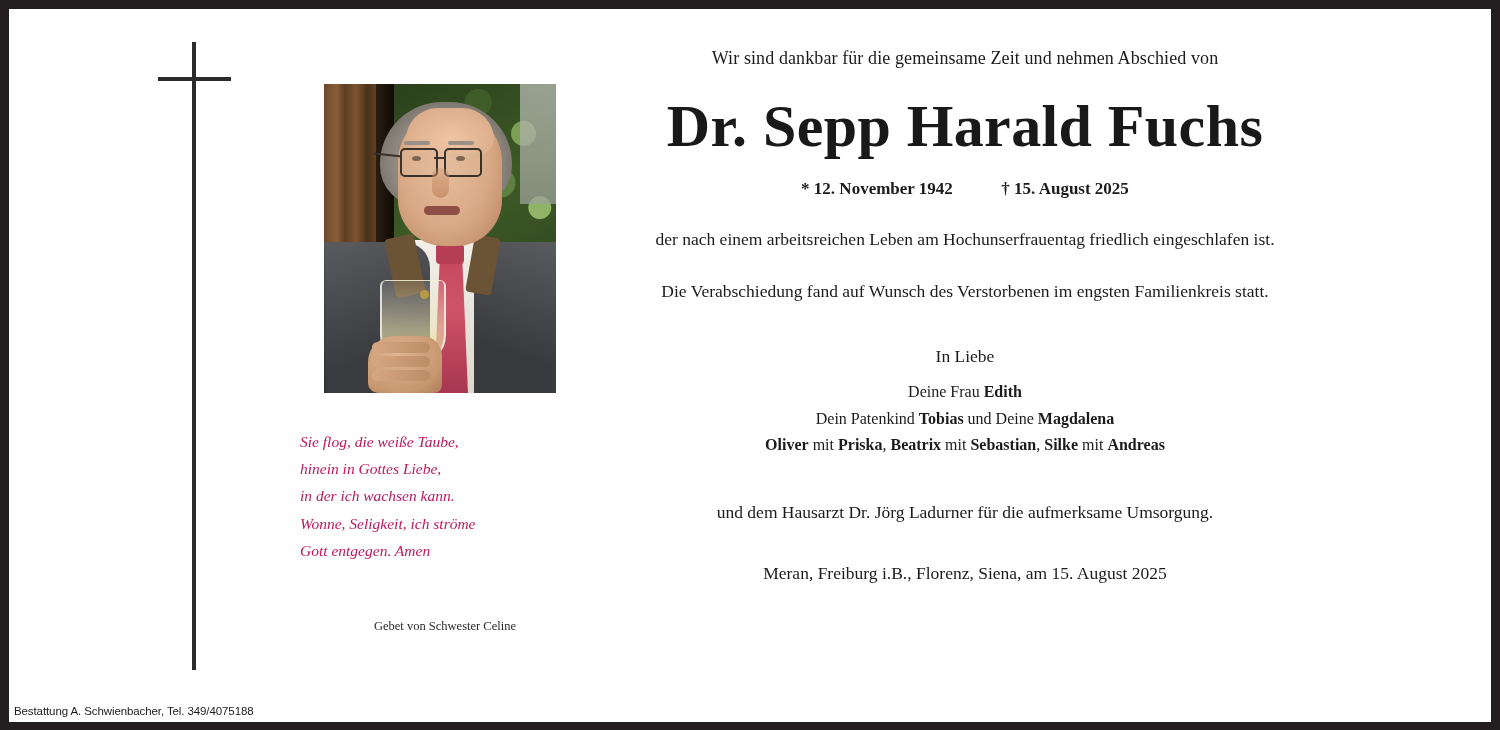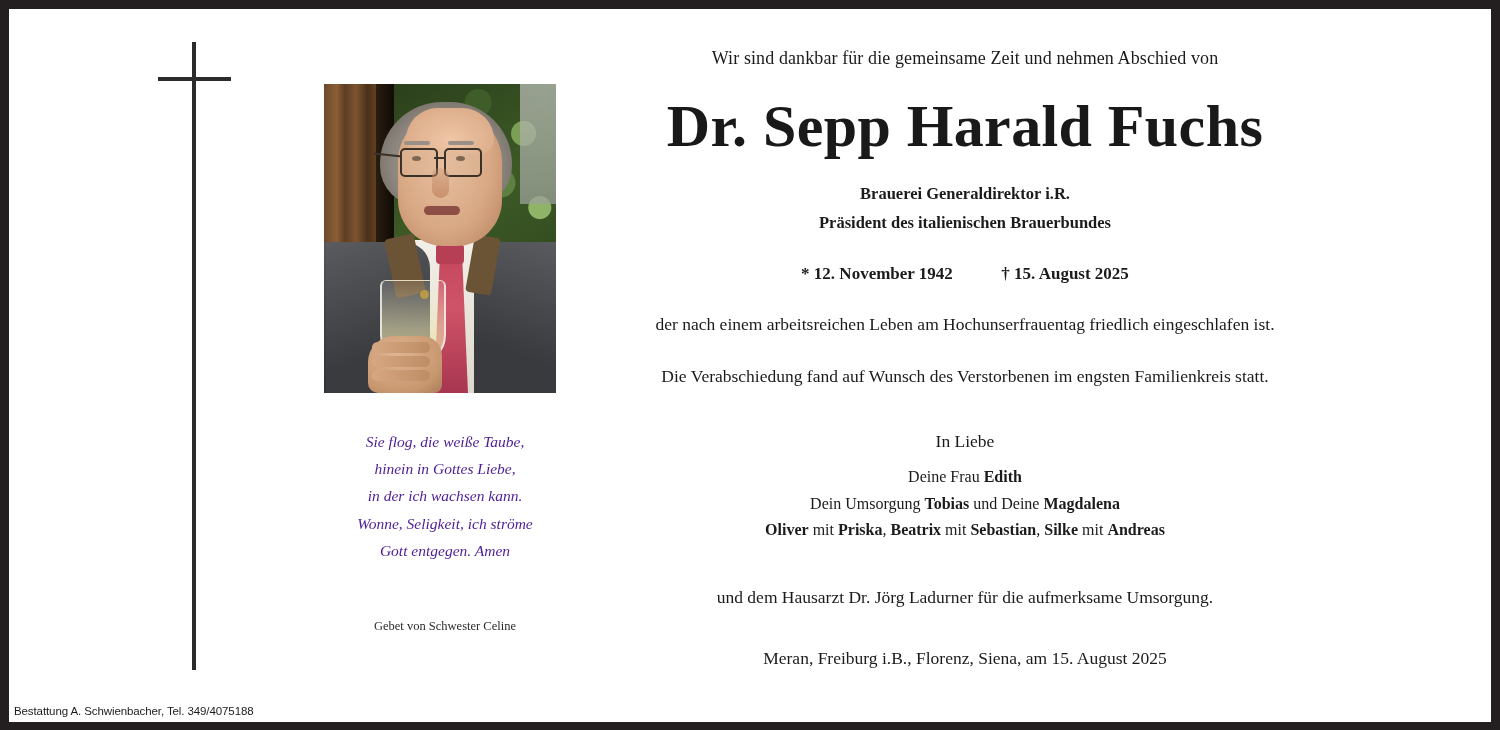--- a/index.html
+++ b/index.html
@@ -219,25 +219,24 @@
   .ph-f1 { top: 258px; }
   .ph-f2 { top: 272px; }
   .ph-f3 { top: 286px; }
 
   
   .verse {
     position: absolute;
     left: 300px;
     top: 428px;
     width: 290px;
-    text-align: center;
     font-style: italic;
     font-size: 15.5px;
     line-height: 27.2px;
-    color: #4c1d95;
+    color: #be185d;
   }
   .verse-credit {
     position: absolute;
     left: 300px;
     top: 619px;
     width: 290px;
     text-align: center;
     font-size: 12.5px;
     color: #2a2a2a;
   }
@@ -368,42 +367,38 @@
     <div>Wonne, Seligkeit, ich ströme</div>
     <div>Gott entgegen. Amen</div>
   </div>
   <div class="verse-credit">Gebet von Schwester Celine</div>
 
   <div class="notice">
     <div class="intro">Wir sind dankbar für die gemeinsame Zeit und nehmen Abschied von</div>
 
     <div class="name">Dr. Sepp Harald Fuchs</div>
 
-    <div class="role">
-      <div>Brauerei Generaldirektor i.R.</div>
-      <div>Präsident des italienischen Brauerbundes</div>
-    </div>
 
     <div class="dates">
       <span>* 12. November 1942</span>
       <span class="gap"></span>
       <span>† 15. August 2025</span>
     </div>
 
     <div class="para">der nach einem arbeitsreichen Leben am Hochunserfrauentag friedlich eingeschlafen ist.</div>
     <div class="para tight">Die Verabschiedung fand auf Wunsch des Verstorbenen im engsten Familienkreis statt.</div>
 
     <div class="inliebe">In Liebe</div>
 
     <div class="family">
       <div>
         <span>Deine Frau </span><b>Edith</b>
       </div>
       <div>
-        <span>Dein Umsorgung </span><b>Tobias</b><span> und Deine </span><b>Magdalena</b>
+        <span>Dein Patenkind </span><b>Tobias</b><span> und Deine </span><b>Magdalena</b>
       </div>
       <div>
         <b>Oliver</b><span> mit </span><b>Priska</b><span>, </span><b>Beatrix</b><span> mit </span><b>Sebastian</b><span>, </span><b>Silke</b><span> mit </span><b>Andreas</b>
       </div>
     </div>
 
     <div class="thanks">
       <div>und dem Hausarzt Dr. Jörg Ladurner für die aufmerksame Umsorgung.</div>
     </div>
 

